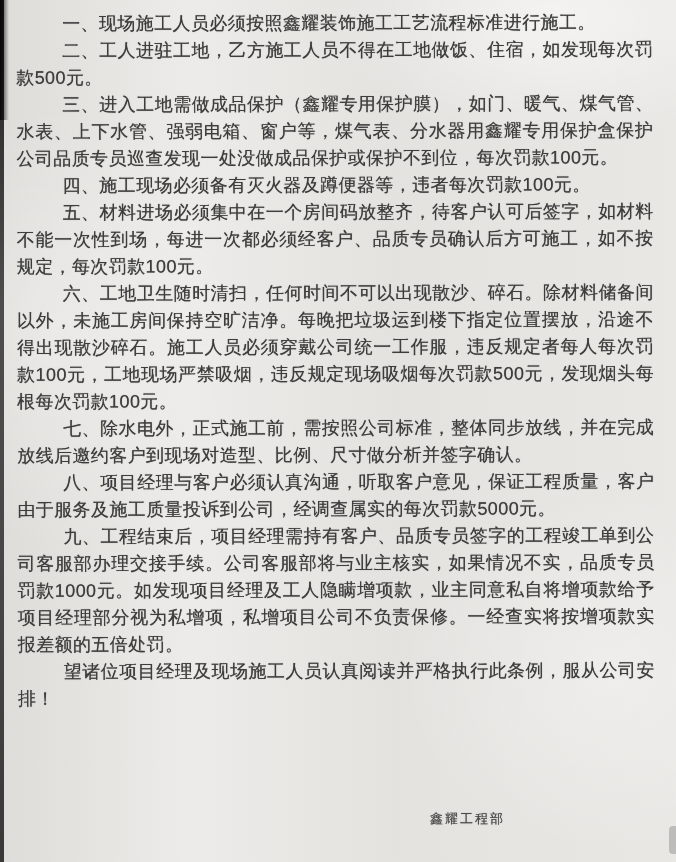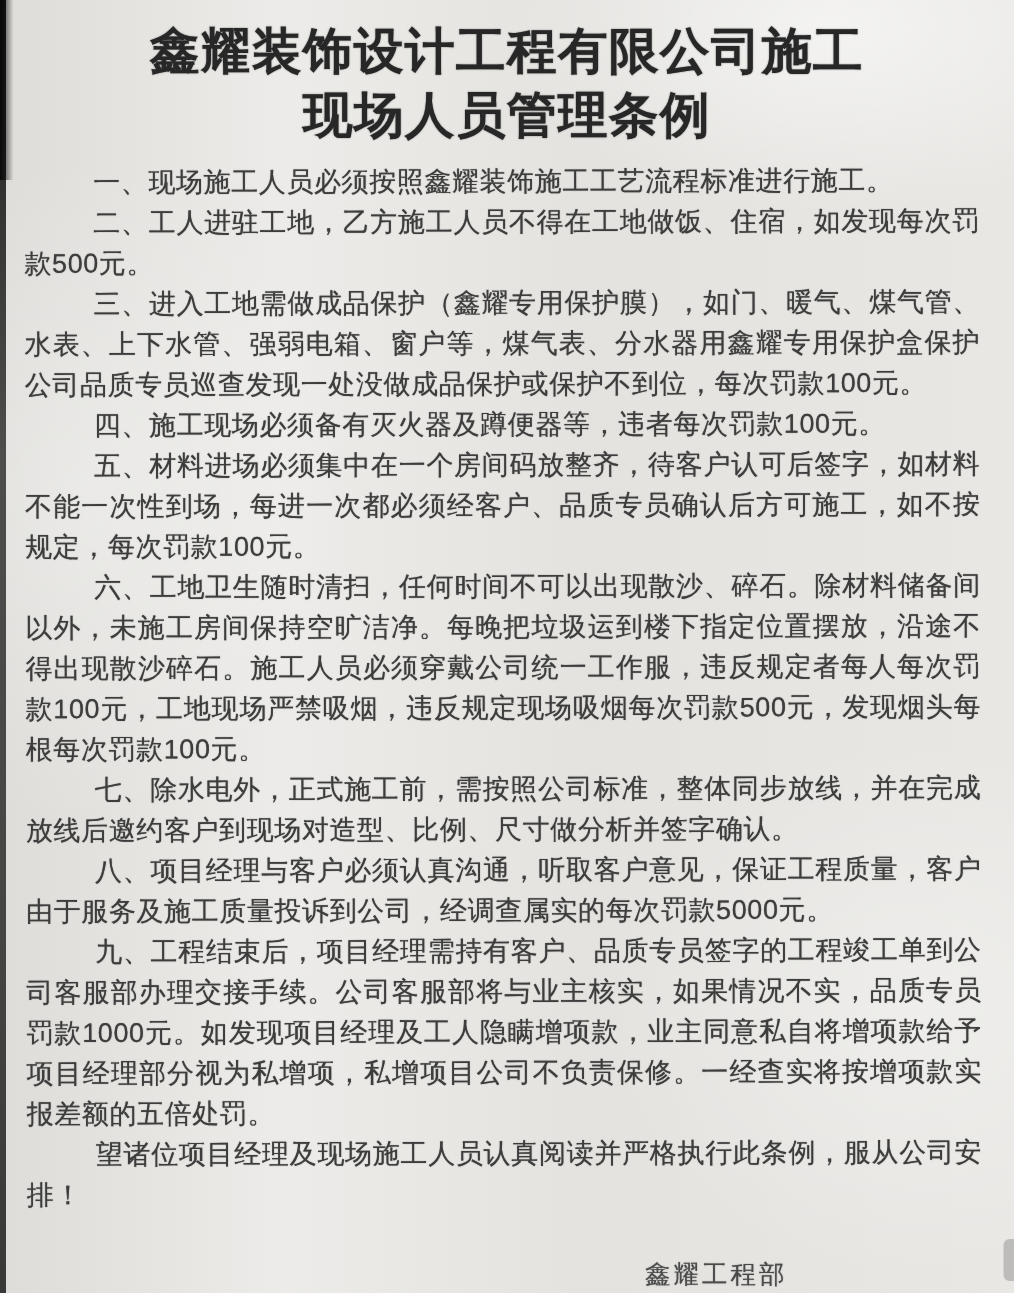--- a/index.html
+++ b/index.html
@@ -48,39 +48,35 @@
     letter-spacing: 0.4px;
     color: #3d3d3d;
     text-align: justify;
     text-shadow: 0 0 0.7px rgba(70,70,70,0.8);
     transform: rotate(-0.15deg);
   }
   .body p { margin: 0; text-indent: 46px; }
   .signature {
     position: absolute;
     left: 430px;
-    top: 838px;
-    font-size: 17px;
+    top: 810px;
+    font-size: 13px;
     letter-spacing: 2px;
     color: #4a4a4a;
     text-shadow: 0 0 0.8px rgba(90,90,90,0.8);
   }
 </style>
 </head>
 <body>
 
 <div class="page">
   <div class="edge-left"></div>
   <div class="edge-smudge-top"></div>
   <div class="smudge-right"></div>
 
-  <h1 class="title">
-    <span>鑫耀装饰设计工程有限公司施工</span>
-    <span>现场人员管理条例</span>
-  </h1>
 
   <div class="body">
     <p>一、现场施工人员必须按照鑫耀装饰施工工艺流程标准进行施工。</p>
     <p>二、工人进驻工地，乙方施工人员不得在工地做饭、住宿，如发现每次罚款500元。</p>
     <p>三、进入工地需做成品保护（鑫耀专用保护膜），如门、暖气、煤气管、水表、上下水管、强弱电箱、窗户等，煤气表、分水器用鑫耀专用保护盒保护公司品质专员巡查发现一处没做成品保护或保护不到位，每次罚款100元。</p>
     <p>四、施工现场必须备有灭火器及蹲便器等，违者每次罚款100元。</p>
     <p>五、材料进场必须集中在一个房间码放整齐，待客户认可后签字，如材料不能一次性到场，每进一次都必须经客户、品质专员确认后方可施工，如不按规定，每次罚款100元。</p>
     <p>六、工地卫生随时清扫，任何时间不可以出现散沙、碎石。除材料储备间以外，未施工房间保持空旷洁净。每晚把垃圾运到楼下指定位置摆放，沿途不得出现散沙碎石。施工人员必须穿戴公司统一工作服，违反规定者每人每次罚款100元，工地现场严禁吸烟，违反规定现场吸烟每次罚款500元，发现烟头每根每次罚款100元。</p>
     <p>七、除水电外，正式施工前，需按照公司标准，整体同步放线，并在完成放线后邀约客户到现场对造型、比例、尺寸做分析并签字确认。</p>
     <p>八、项目经理与客户必须认真沟通，听取客户意见，保证工程质量，客户由于服务及施工质量投诉到公司，经调查属实的每次罚款5000元。</p>

